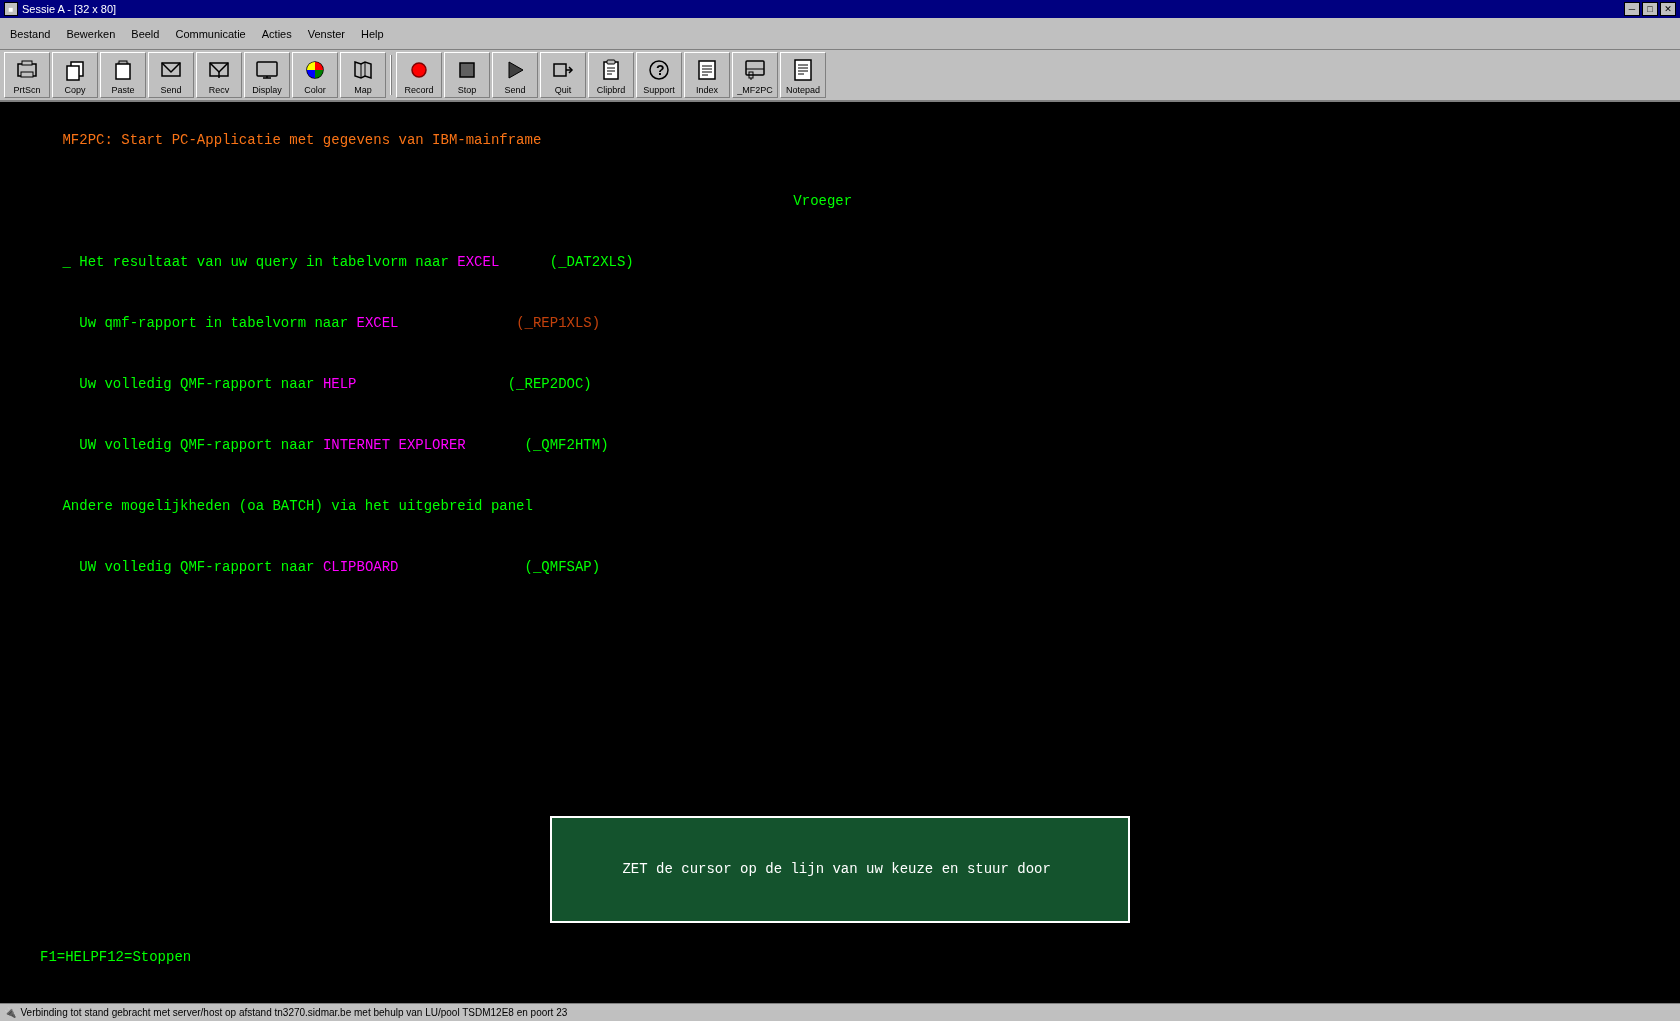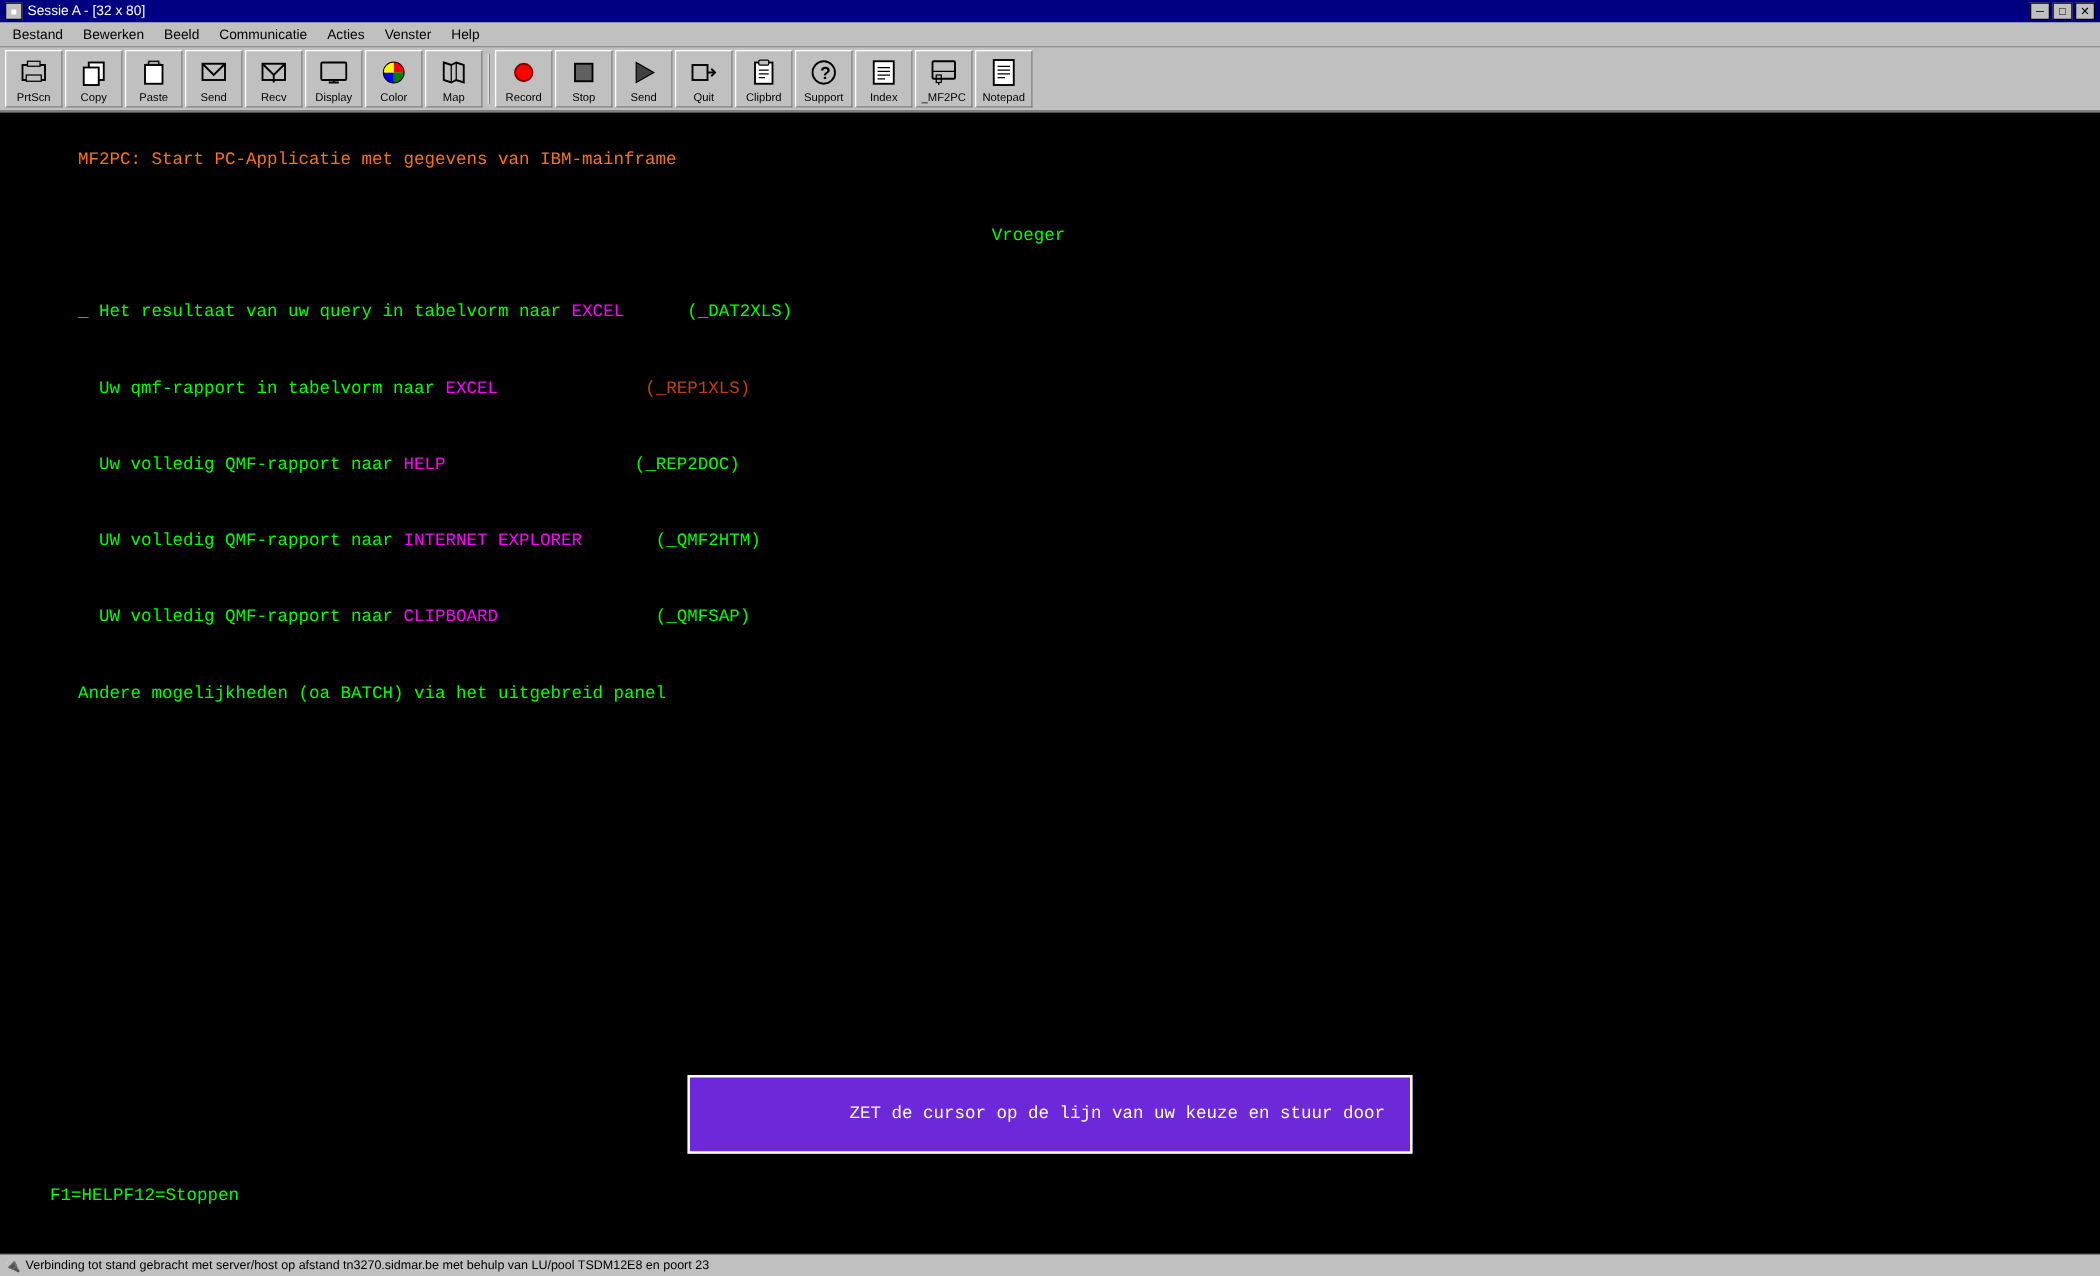--- a/index.html
+++ b/index.html
@@ -29,21 +29,21 @@
     .title-icon {
       width: 14px; height: 14px;
       background: #c0c0c0;
       border: 1px solid #000;
       font-size: 8px; display: flex; align-items: center; justify-content: center;
     }
 
     
     #menu-bar {
       background: #c0c0c0;
-      height: 20px;
+      height: 32px;
       display: flex;
       align-items: center;
       border-bottom: 1px solid #808080;
       font-size: 11px;
       font-family: Arial, sans-serif;
       padding: 0 4px;
       gap: 4px;
     }
     .menu-item {
       padding: 1px 6px;
@@ -144,28 +144,28 @@
       line-height: 1.45;
     }
 
     
     #input-box {
       position: absolute;
       bottom: 80px;
       left: 50%;
       transform: translateX(-50%);
       border: 2px solid #ffffff;
-      padding: 0 20px;
+      padding: 22px 20px;
       color: #ffffff;
       font-family: 'Courier New', Courier, monospace;
       font-size: 14px;
       white-space: pre;
-      background: #6d28d9;
+      background: #14532d;
       min-width: 580px;
-      text-align: right;
+      text-align: left;
     }
 
     
     .fkey-line {
       position: absolute;
       bottom: 35px;
       width: 100%;
       left: 0;
       padding: 0 40px;
       display: flex;
@@ -414,25 +414,25 @@
 
     <div class="term-line">
       <span style="color:#00ff00;">&nbsp;&nbsp;Uw volledig QMF-rapport naar </span><span style="color:#ff00ff;">HELP</span><span style="color:#00ff00;">&nbsp;&nbsp;&nbsp;&nbsp;&nbsp;&nbsp;&nbsp;&nbsp;&nbsp;&nbsp;&nbsp;&nbsp;&nbsp;&nbsp;&nbsp;&nbsp;&nbsp;&nbsp;</span><span style="color:#00ff00;">(_REP2DOC)</span>
     </div>
 
     <div class="term-line">
       <span style="color:#00ff00;">&nbsp;&nbsp;UW volledig QMF-rapport naar </span><span style="color:#ff00ff;">INTERNET EXPLORER</span><span style="color:#00ff00;">&nbsp;&nbsp;&nbsp;&nbsp;&nbsp;&nbsp;&nbsp;</span><span style="color:#00ff00;">(_QMF2HTM)</span>
     </div>
 
     <div class="term-line">
+      <span style="color:#00ff00;">Andere mogelijkheden (oa BATCH) via het uitgebreid panel</span>
+    </div>
+
+    <div class="term-line">
       <span style="color:#00ff00;">&nbsp;&nbsp;UW volledig QMF-rapport naar </span><span style="color:#ff00ff;">CLIPBOARD</span><span style="color:#00ff00;">&nbsp;&nbsp;&nbsp;&nbsp;&nbsp;&nbsp;&nbsp;&nbsp;&nbsp;&nbsp;&nbsp;&nbsp;&nbsp;&nbsp;&nbsp;</span><span style="color:#00ff00;">(_QMFSAP)</span>
-    </div>
-
-    <div class="term-line">
-      <span style="color:#00ff00;">Andere mogelijkheden (oa BATCH) via het uitgebreid panel</span>
     </div>
 
     <div id="input-box">
       <span style="color:#ffffff;">ZET de cursor op de lijn van uw keuze en stuur door</span>
     </div>
 
     <div class="fkey-line">
       <span>F1=HELP</span>
       <span>F12=Stoppen</span>
     </div>

